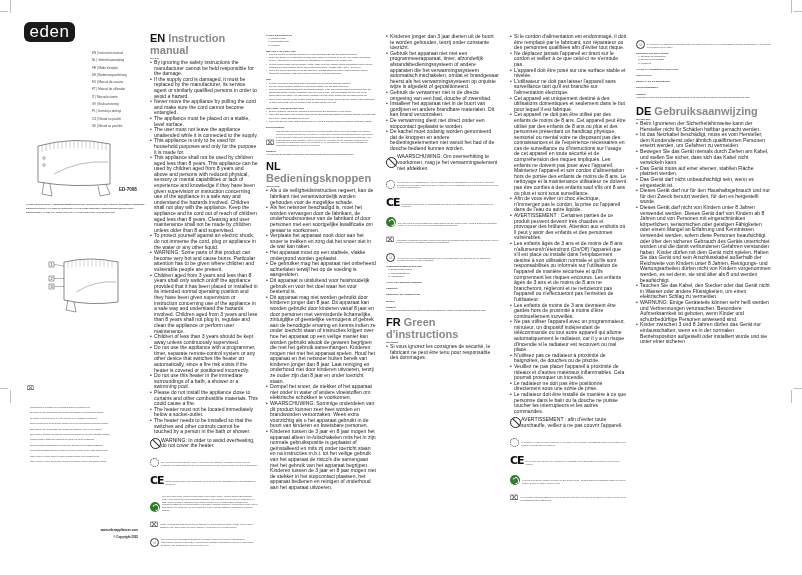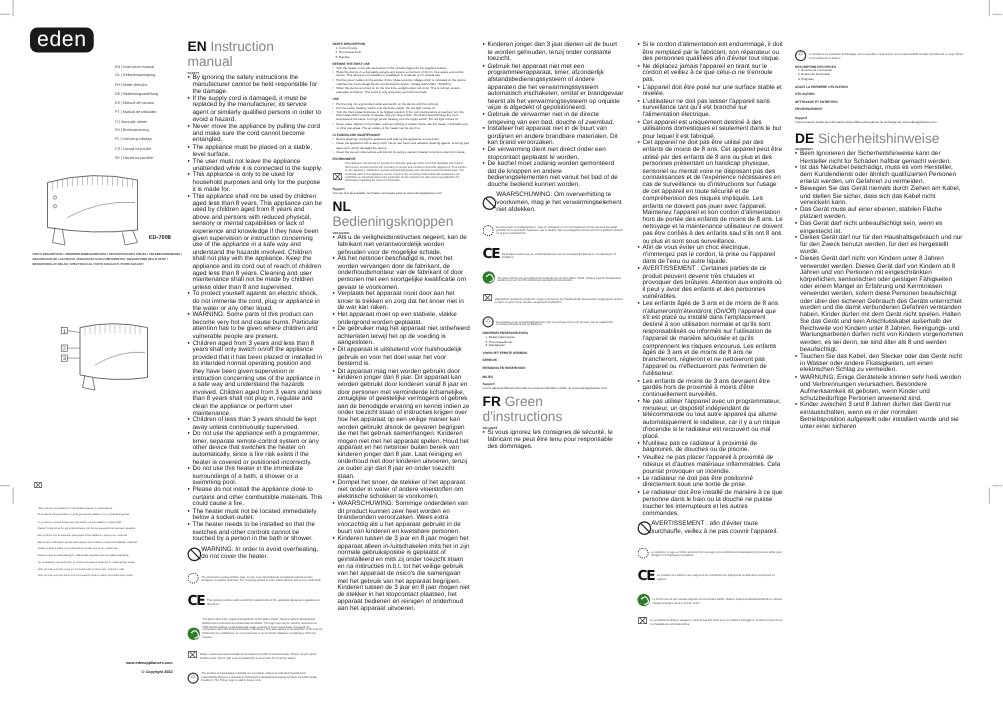--- a/index.html
+++ b/index.html
@@ -28,21 +28,21 @@
   .weee-small { position: absolute; left: 27px; top: 384px; font-size: 6px; color: #222; }
   .disposal { position: absolute; left: 30px; top: 405px; width: 110px; }
   .disposal p { font-size: 1.9px; line-height: 5.4px; color: #444; white-space: nowrap; overflow: hidden; }
   .website { position: absolute; left: 88px; top: 528px; width: 50px; text-align: right; font-size: 3px; font-weight: bold; color: #222; }
   .copyright { position: absolute; left: 88px; top: 535px; width: 50px; text-align: right; font-size: 3px; font-weight: bold; color: #222; }
 
   
   .col { position: absolute; top: 0; font-size: 5.1px; line-height: 5.6px; color: #222; }
   .col .big-h { font-size: 11px; line-height: 12px; font-weight: bold; color: #222; margin-bottom: 1px; }
   .col .big-h .code { color: #111; }
-  .col .big-h .rest { color: #888; font-weight: normal; margin-top: 44px; }
+  .col .big-h .rest { color: #888; font-weight: bold; margin-top: 44px; }
   .col .sec { font-size: 2.4px; line-height: 3px; font-weight: bold; color: #333; }
   .col ul { list-style: none; }
   .col ul li { position: relative; padding-left: 4px; }
   .col ul li::before { content: "•"; position: absolute; left: 0; top: 0; }
   .small-txt { font-size: 2.4px; line-height: 3.2px; color: #333; }
   .small-txt ul li { padding-left: 3px; }
   .small-txt .sub { font-size: 2.5px; font-weight: bold; margin-top: 3px; }
   .icon-row { display: flex; align-items: flex-end; gap: 2px; margin-top: 9px; font-size: 2.2px; line-height: 2.8px; color: #444; }
   .ico { flex: 0 0 auto; display: inline-block; }
   .ce { font-size: 11px; font-weight: bold; line-height: 10px; letter-spacing: -1px; color: #111; font-family: "DejaVu Sans", sans-serif; }
@@ -372,21 +372,21 @@
         <li>Bouton de thermostat</li>
         <li>Poignées</li>
       </ol>
       <div class="sub">AVANT LA PREMIÈRE UTILISATION</div>
       <div class="sub">UTILISATION</div>
       <div class="sub">NETTOYAGE ET ENTRETIEN</div>
       <div class="sub">ENVIRONNEMENT</div>
       <div class="sub">Support</div>
       <div>Vous trouverez toutes les informations disponibles et les pièces de rechange sur www.edenappliances.com.</div>
     </div>
-    <div class="big-h" style="margin-top:6px"><span class="code">DE</span> <span class="rest">Sicherheitshinweise</span></div>
+    <div class="big-h" style="margin-top:6px"><span class="code">DE</span> <span class="rest">Gebruiksaanwijzing</span></div>
     <div class="sec">SICHERHEIT</div>
     <ul>
       <li>Beim Ignorieren der Sicherheitshinweise kann der Hersteller nicht für Schäden haftbar gemacht werden.</li>
       <li>Ist das Netzkabel beschädigt, muss es vom Hersteller, dem Kundendienst oder ähnlich qualifizierten Personen ersetzt werden, um Gefahren zu vermeiden.</li>
       <li>Bewegen Sie das Gerät niemals durch Ziehen am Kabel, und stellen Sie sicher, dass sich das Kabel nicht verwickeln kann.</li>
       <li>Das Gerät muss auf einer ebenen, stabilen Fläche platziert werden.</li>
       <li>Das Gerät darf nicht unbeaufsichtigt sein, wenn es eingesteckt ist.</li>
       <li>Dieses Gerät darf nur für den Haushaltsgebrauch und nur für den Zweck benutzt werden, für den es hergestellt wurde.</li>
       <li>Dieses Gerät darf nicht von Kindern unter 8 Jahren verwendet werden. Dieses Gerät darf von Kindern ab 8 Jahren und von Personen mit eingeschränkten körperlichen, sensorischen oder geistigen Fähigkeiten oder einem Mangel an Erfahrung und Kenntnissen verwendet werden, sofern diese Personen beaufsichtigt oder über den sicheren Gebrauch des Geräts unterrichtet wurden und die damit verbundenen Gefahren verstanden haben. Kinder dürfen mit dem Gerät nicht spielen. Halten Sie das Gerät und sein Anschlusskabel außerhalb der Reichweite von Kindern unter 8 Jahren. Reinigungs- und Wartungsarbeiten dürfen nicht von Kindern vorgenommen werden, es sei denn, sie sind älter als 8 und werden beaufsichtigt.</li>
       <li>Tauchen Sie das Kabel, den Stecker oder das Gerät nicht in Wasser oder andere Flüssigkeiten, um einen elektrischen Schlag zu vermeiden.</li>

